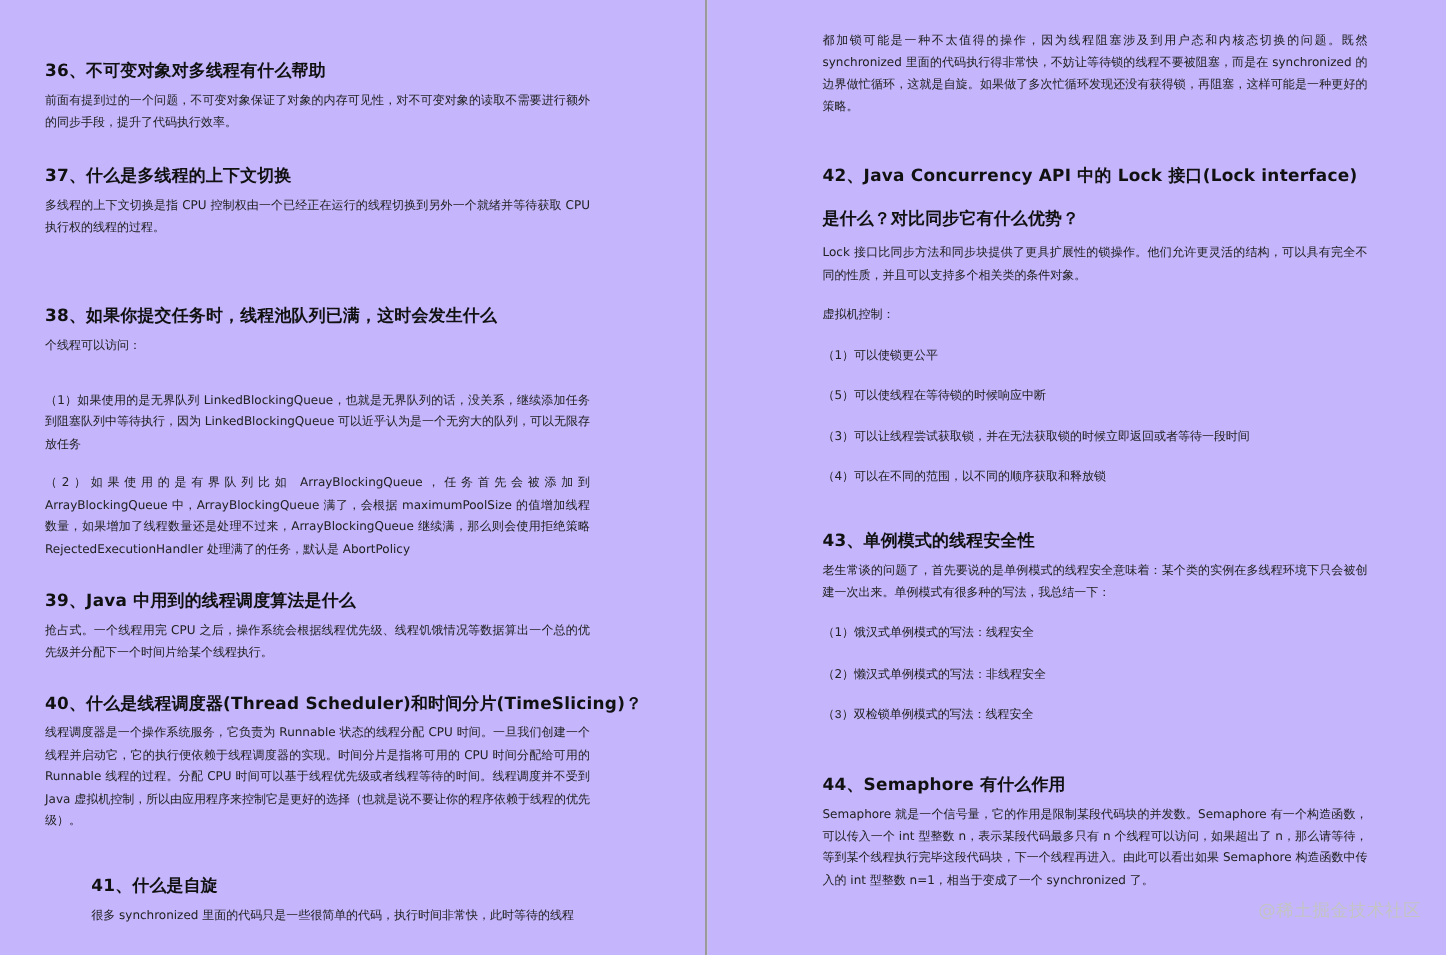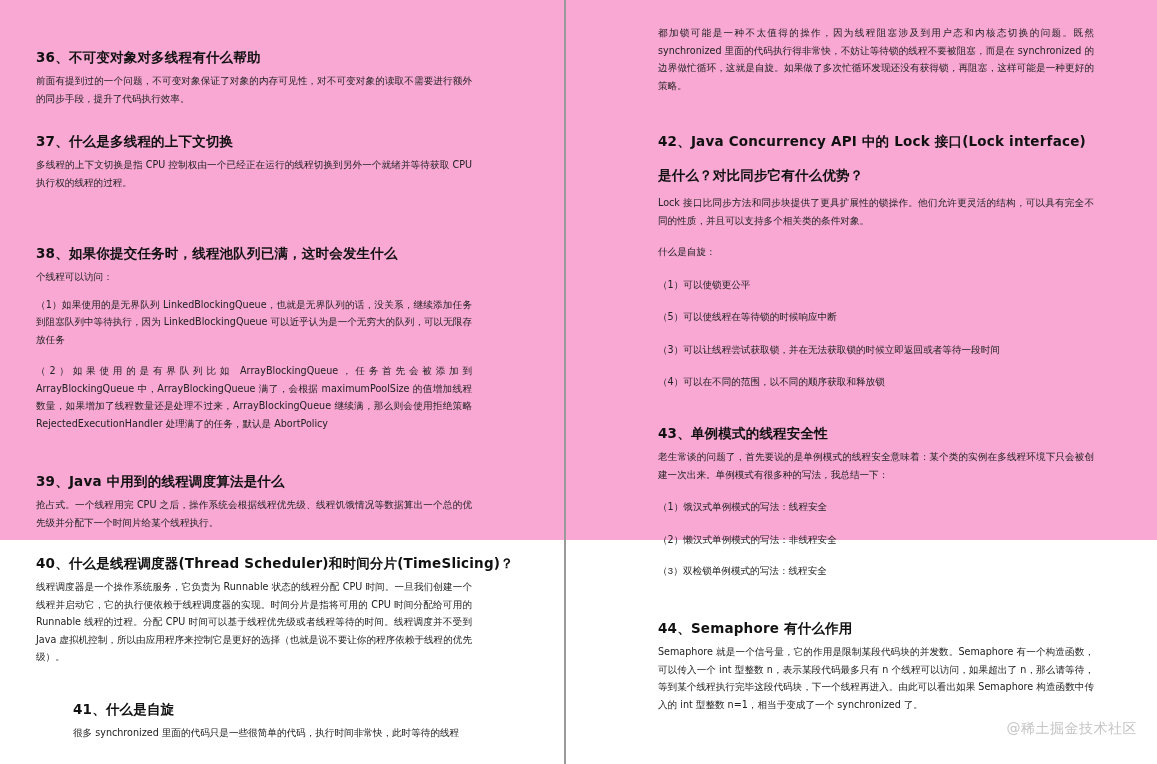--- a/index.html
+++ b/index.html
@@ -1,48 +1,48 @@
 <!DOCTYPE html>
 <html><head>
   <meta charset="utf-8">
   <style>
     * { margin: 0; padding: 0; box-sizing: border-box; }
     html, body { width: 1157px; height: 764px; overflow: hidden; background: #ffffff; }
     body { position: relative; font-family: "DejaVu Sans", "Liberation Sans", sans-serif; color: #1a1a1a; }
-    .page { position: absolute; top: 0; height: 540px; background: #f9a8d4; }
+    .page { position: absolute; top: 0; height: 764px; background: #c4b5fd; }
     .page-left { left: 0; width: 564px; }
     .page-right { left: 566px; width: 591px; }
     .divider { position: absolute; left: 564px; top: 0; width: 2px; height: 764px; background: #9a9a9a; }
     .blk { position: absolute; }
     .left .blk { left: 36px; width: 436px; }
     .page-right .blk { left: 92px; width: 436px; }
     h2.q { font-size: 13.5px; font-weight: bold; color: #111; line-height: 18px; white-space: nowrap; letter-spacing: 0.2px; }
     h2.q.wrap2 { white-space: normal; line-height: 34px; }
     p.t { font-size: 9.6px; line-height: 17.5px; color: #222; text-align: justify; }
     p.t.single { white-space: nowrap; }
     .watermark { position: absolute; right: 20px; top: 720px; font-size: 14px; color: #c4c4c4; letter-spacing: 0.5px; font-family: "DejaVu Sans", sans-serif; }
   </style>
 </head>
 <body>
 
 <div class="page page-left left">
   <div class="blk" style="top:48px;">
     <h2 class="q">36、不可变对象对多线程有什么帮助</h2>
-    <p class="t" style="margin-top:6px;">前面有提到过的一个问题，不可变对象保证了对象的内存可见性，对不可变对象的读取不需要进行额外的同步手段，提升了代码执行效率。</p>
+    <p class="t" style="margin-top:6px;font-family:Liberation Mono, monospace;">前面有提到过的一个问题，不可变对象保证了对象的内存可见性，对不可变对象的读取不需要进行额外的同步手段，提升了代码执行效率。</p>
   </div>
 
   <div class="blk" style="top:132px;">
     <h2 class="q">37、什么是多线程的上下文切换</h2>
     <p class="t" style="margin-top:6px;">多线程的上下文切换是指 CPU 控制权由一个已经正在运行的线程切换到另外一个就绪并等待获取 CPU 执行权的线程的过程。</p>
   </div>
 
   <div class="blk" style="top:244px;">
     <h2 class="q">38、如果你提交任务时，线程池队列已满，这时会发生什么</h2>
     <p class="t" style="margin-top:6px;">个线程可以访问：</p>
-    <p class="t" style="margin-top:10px;">（1）如果使用的是无界队列 LinkedBlockingQueue，也就是无界队列的话，没关系，继续添加任务到阻塞队列中等待执行，因为 LinkedBlockingQueue 可以近乎认为是一个无穷大的队列，可以无限存放任务</p>
+    <p class="t" style="margin-top:26px;">（1）如果使用的是无界队列 LinkedBlockingQueue，也就是无界队列的话，没关系，继续添加任务到阻塞队列中等待执行，因为 LinkedBlockingQueue 可以近乎认为是一个无穷大的队列，可以无限存放任务</p>
     <p class="t" style="margin-top:14px;">（2）如果使用的是有界队列比如 ArrayBlockingQueue，任务首先会被添加到 ArrayBlockingQueue 中，ArrayBlockingQueue 满了，会根据 maximumPoolSize 的值增加线程数量，如果增加了线程数量还是处理不过来，ArrayBlockingQueue 继续满，那么则会使用拒绝策略 RejectedExecutionHandler 处理满了的任务，默认是 AbortPolicy</p>
   </div>
 
   <div class="blk" style="top:472px;">
     <h2 class="q">39、Java 中用到的线程调度算法是什么</h2>
     <p class="t" style="margin-top:6px;">抢占式。一个线程用完 CPU 之后，操作系统会根据线程优先级、线程饥饿情况等数据算出一个总的优先级并分配下一个时间片给某个线程执行。</p>
   </div>
 
   <div class="blk" style="top:554px;">
     <h2 class="q">40、什么是线程调度器(Thread Scheduler)和时间分片(TimeSlicing)？</h2>
@@ -58,21 +58,21 @@
 <div class="divider"></div>
 
 <div class="page page-right">
   <div class="blk" style="top:24px;">
     <p class="t">都加锁可能是一种不太值得的操作，因为线程阻塞涉及到用户态和内核态切换的问题。既然 synchronized 里面的代码执行得非常快，不妨让等待锁的线程不要被阻塞，而是在 synchronized 的边界做忙循环，这就是自旋。如果做了多次忙循环发现还没有获得锁，再阻塞，这样可能是一种更好的策略。</p>
   </div>
 
   <div class="blk" style="top:124px;">
     <h2 class="q wrap2">42、Java Concurrency API 中的 Lock 接口(Lock interface)是什么？对比同步它有什么优势？</h2>
     <p class="t" style="margin-top:2px;">Lock 接口比同步方法和同步块提供了更具扩展性的锁操作。他们允许更灵活的结构，可以具有完全不同的性质，并且可以支持多个相关类的条件对象。</p>
-    <p class="t" style="margin-top:14px;">什么是自旋：</p>
+    <p class="t" style="margin-top:14px;">虚拟机控制：</p>
     <p class="t" style="margin-top:15px;">（1）可以使锁更公平</p>
     <p class="t" style="margin-top:15px;">（5）可以使线程在等待锁的时候响应中断</p>
     <p class="t" style="margin-top:15px;">（3）可以让线程尝试获取锁，并在无法获取锁的时候立即返回或者等待一段时间</p>
     <p class="t" style="margin-top:15px;">（4）可以在不同的范围，以不同的顺序获取和释放锁</p>
   </div>
 
   <div class="blk" style="top:424px;">
     <h2 class="q">43、单例模式的线程安全性</h2>
     <p class="t" style="margin-top:6px;">老生常谈的问题了，首先要说的是单例模式的线程安全意味着：某个类的实例在多线程环境下只会被创建一次出来。单例模式有很多种的写法，我总结一下：</p>
     <p class="t" style="margin-top:15px;">（1）饿汉式单例模式的写法：线程安全</p>

